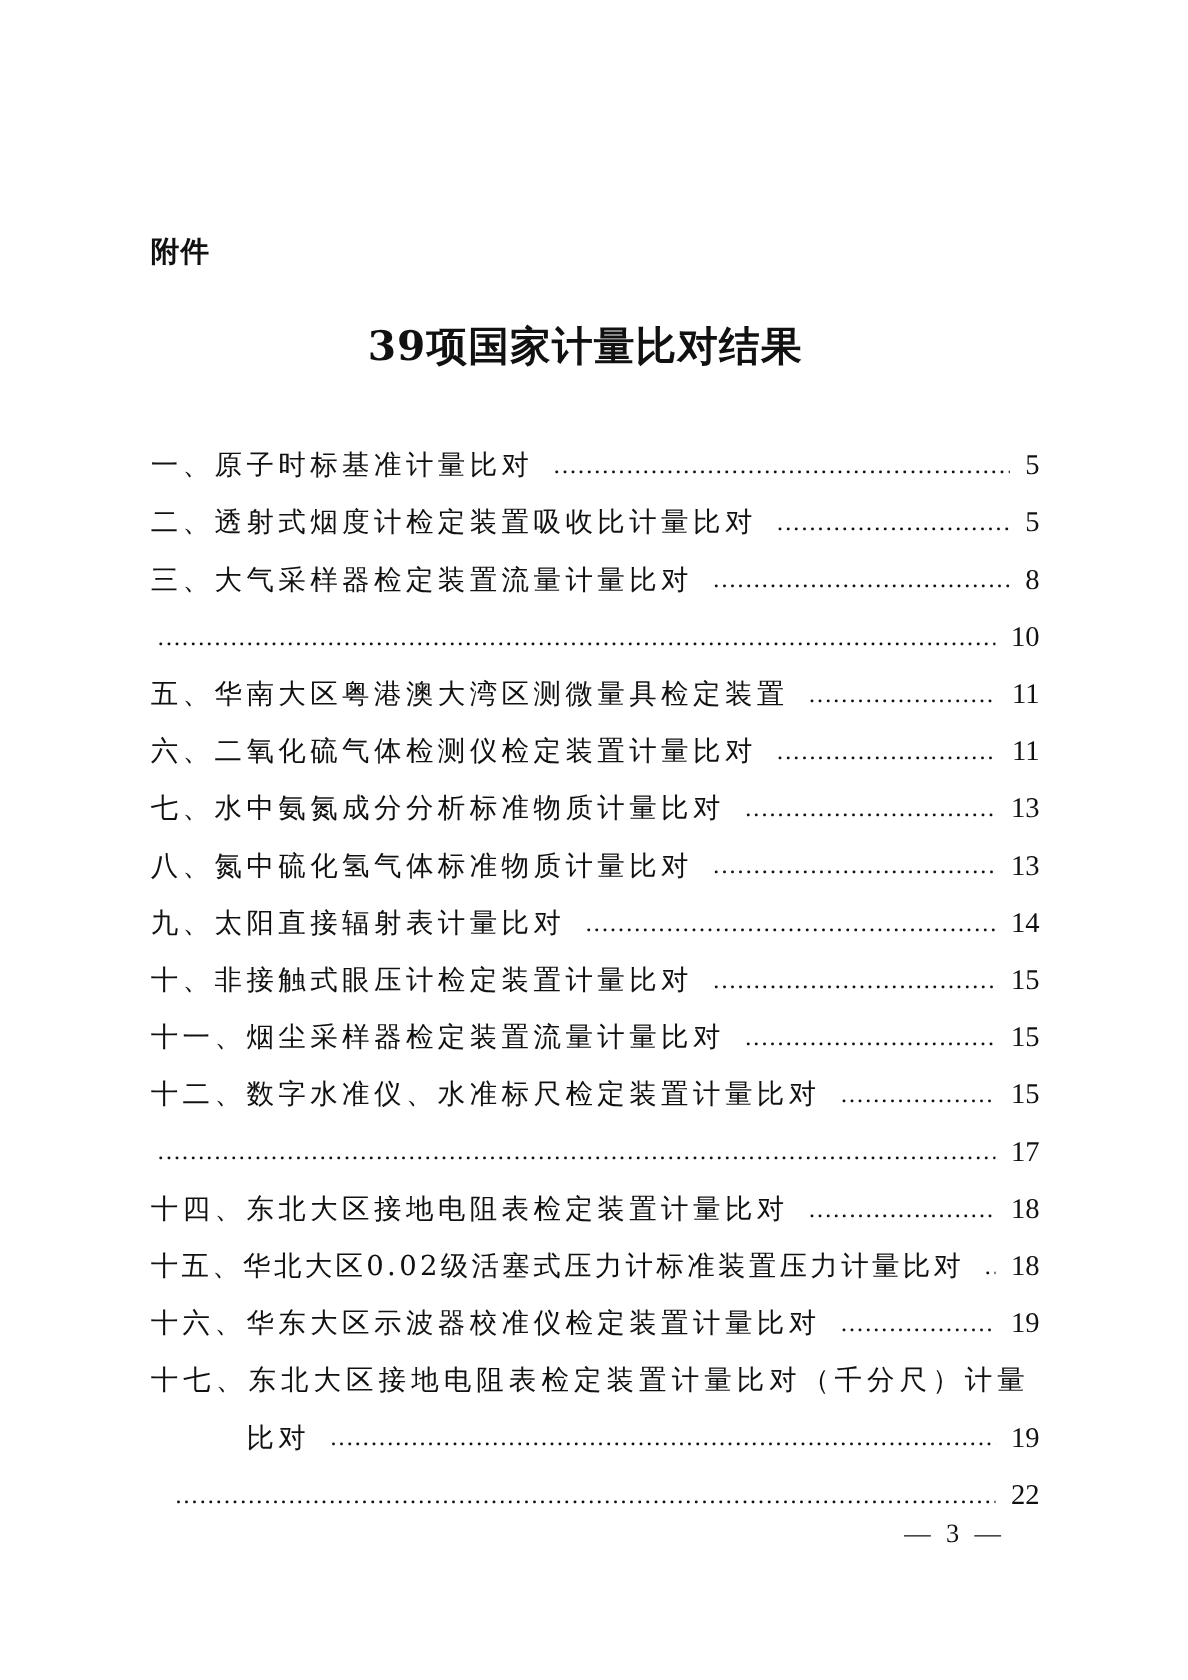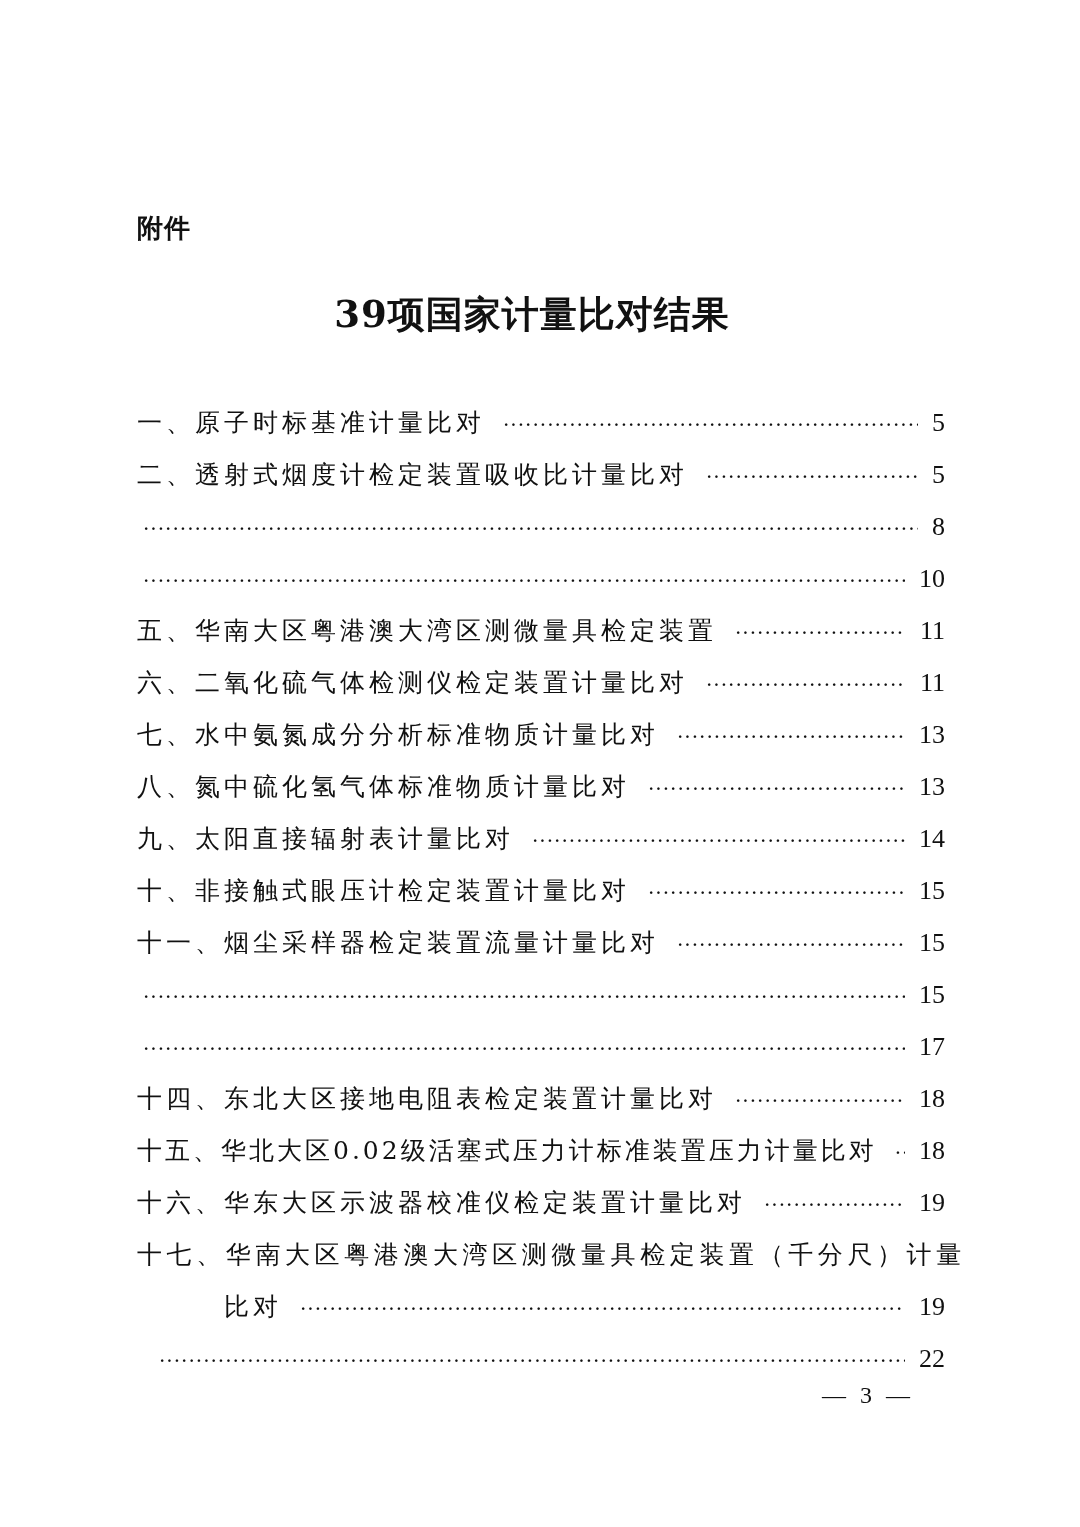--- a/index.html
+++ b/index.html
@@ -3,21 +3,21 @@
   <meta charset="utf-8">
   <style>
     html, body { margin: 0; padding: 0; background: #ffffff; }
     body { width: 1080px; height: 1527px; position: relative; overflow: hidden;
            font-family: "DejaVu Serif", "Liberation Serif", serif; color: #111111; }
     .attach { position: absolute; left: 137px; top: 196px; font-size: 26px;
               font-family: "DejaVu Sans", "Liberation Sans", sans-serif; font-weight: bold; letter-spacing: 1px; margin-top: 15px; }
     .title { position: absolute; left: 0; top: 290px; width: 1064px; text-align: center;
              font-size: 37px; font-weight: bold; letter-spacing: 1px; }
     .toc { position: absolute; left: 137px; top: 397px; width: 808px; }
-    .row { display: flex; align-items: flex-start; height: 52px; font-size: 25px; line-height: 52px; gap: 12px; }
+    .row { display: flex; align-items: center; height: 52px; font-size: 25px; line-height: 52px; gap: 12px; }
     .row .label { white-space: nowrap; letter-spacing: 4px; }
     .row .dots { flex: 1; overflow: hidden; white-space: nowrap; margin: 0 2px 0 6px;
                  letter-spacing: 1px; font-size: 20px; line-height: 44px; }
     .row .dots::before { content: "................................................................................................................................................................................................................"; }
     .row .page { white-space: nowrap; font-family: "Liberation Serif", serif; font-size: 26px; }
     .row.cont { padding-left: 87px; }
     .row.single .label { letter-spacing: 4.6px; }
     .footer { position: absolute; left: 822px; top: 1382px; font-size: 24px;
               font-family: "Liberation Serif", serif; letter-spacing: 4px; }
   </style>
@@ -32,20 +32,21 @@
     <span class="label">一、原子时标基准计量比对</span>
     <span class="dots"></span>
     <span class="page">5</span>
   </div>
   <div class="row">
     <span class="label">二、透射式烟度计检定装置吸收比计量比对</span>
     <span class="dots"></span>
     <span class="page">5</span>
   </div>
   <div class="row">
+    <span class="label">三、大气采样器检定装置流量计量比对</span>
     <span class="dots"></span>
     <span class="page">8</span>
   </div>
   <div class="row">
     <span class="dots"></span>
     <span class="page">10</span>
   </div>
   <div class="row">
     <span class="label">五、华南大区粤港澳大湾区测微量具检定装置</span>
     <span class="dots"></span>
@@ -75,20 +76,21 @@
     <span class="label">十、非接触式眼压计检定装置计量比对</span>
     <span class="dots"></span>
     <span class="page">15</span>
   </div>
   <div class="row">
     <span class="label">十一、烟尘采样器检定装置流量计量比对</span>
     <span class="dots"></span>
     <span class="page">15</span>
   </div>
   <div class="row">
+    <span class="label">十二、数字水准仪、水准标尺检定装置计量比对</span>
     <span class="dots"></span>
     <span class="page">15</span>
   </div>
   <div class="row">
     <span class="dots"></span>
     <span class="page">17</span>
   </div>
   <div class="row">
     <span class="label">十四、东北大区接地电阻表检定装置计量比对</span>
     <span class="dots"></span>
@@ -98,21 +100,21 @@
     <span class="label" style="letter-spacing:3px">十五、华北大区0.02级活塞式压力计标准装置压力计量比对</span>
     <span class="dots"></span>
     <span class="page">18</span>
   </div>
   <div class="row">
     <span class="label">十六、华东大区示波器校准仪检定装置计量比对</span>
     <span class="dots"></span>
     <span class="page">19</span>
   </div>
   <div class="row single">
-    <span class="label">十七、华南大区粤港澳大湾区测微量具检定装置（千分尺）计量</span>
+    <span class="label">十七、东北大区接地电阻表检定装置计量比对（千分尺）计量</span>
   </div>
   <div class="row cont">
     <span class="label">比对</span>
     <span class="dots"></span>
     <span class="page">19</span>
   </div>
   <div class="row">
     <span class="dots" style="margin-left:22px"></span>
     <span class="page">22</span>
   </div>

